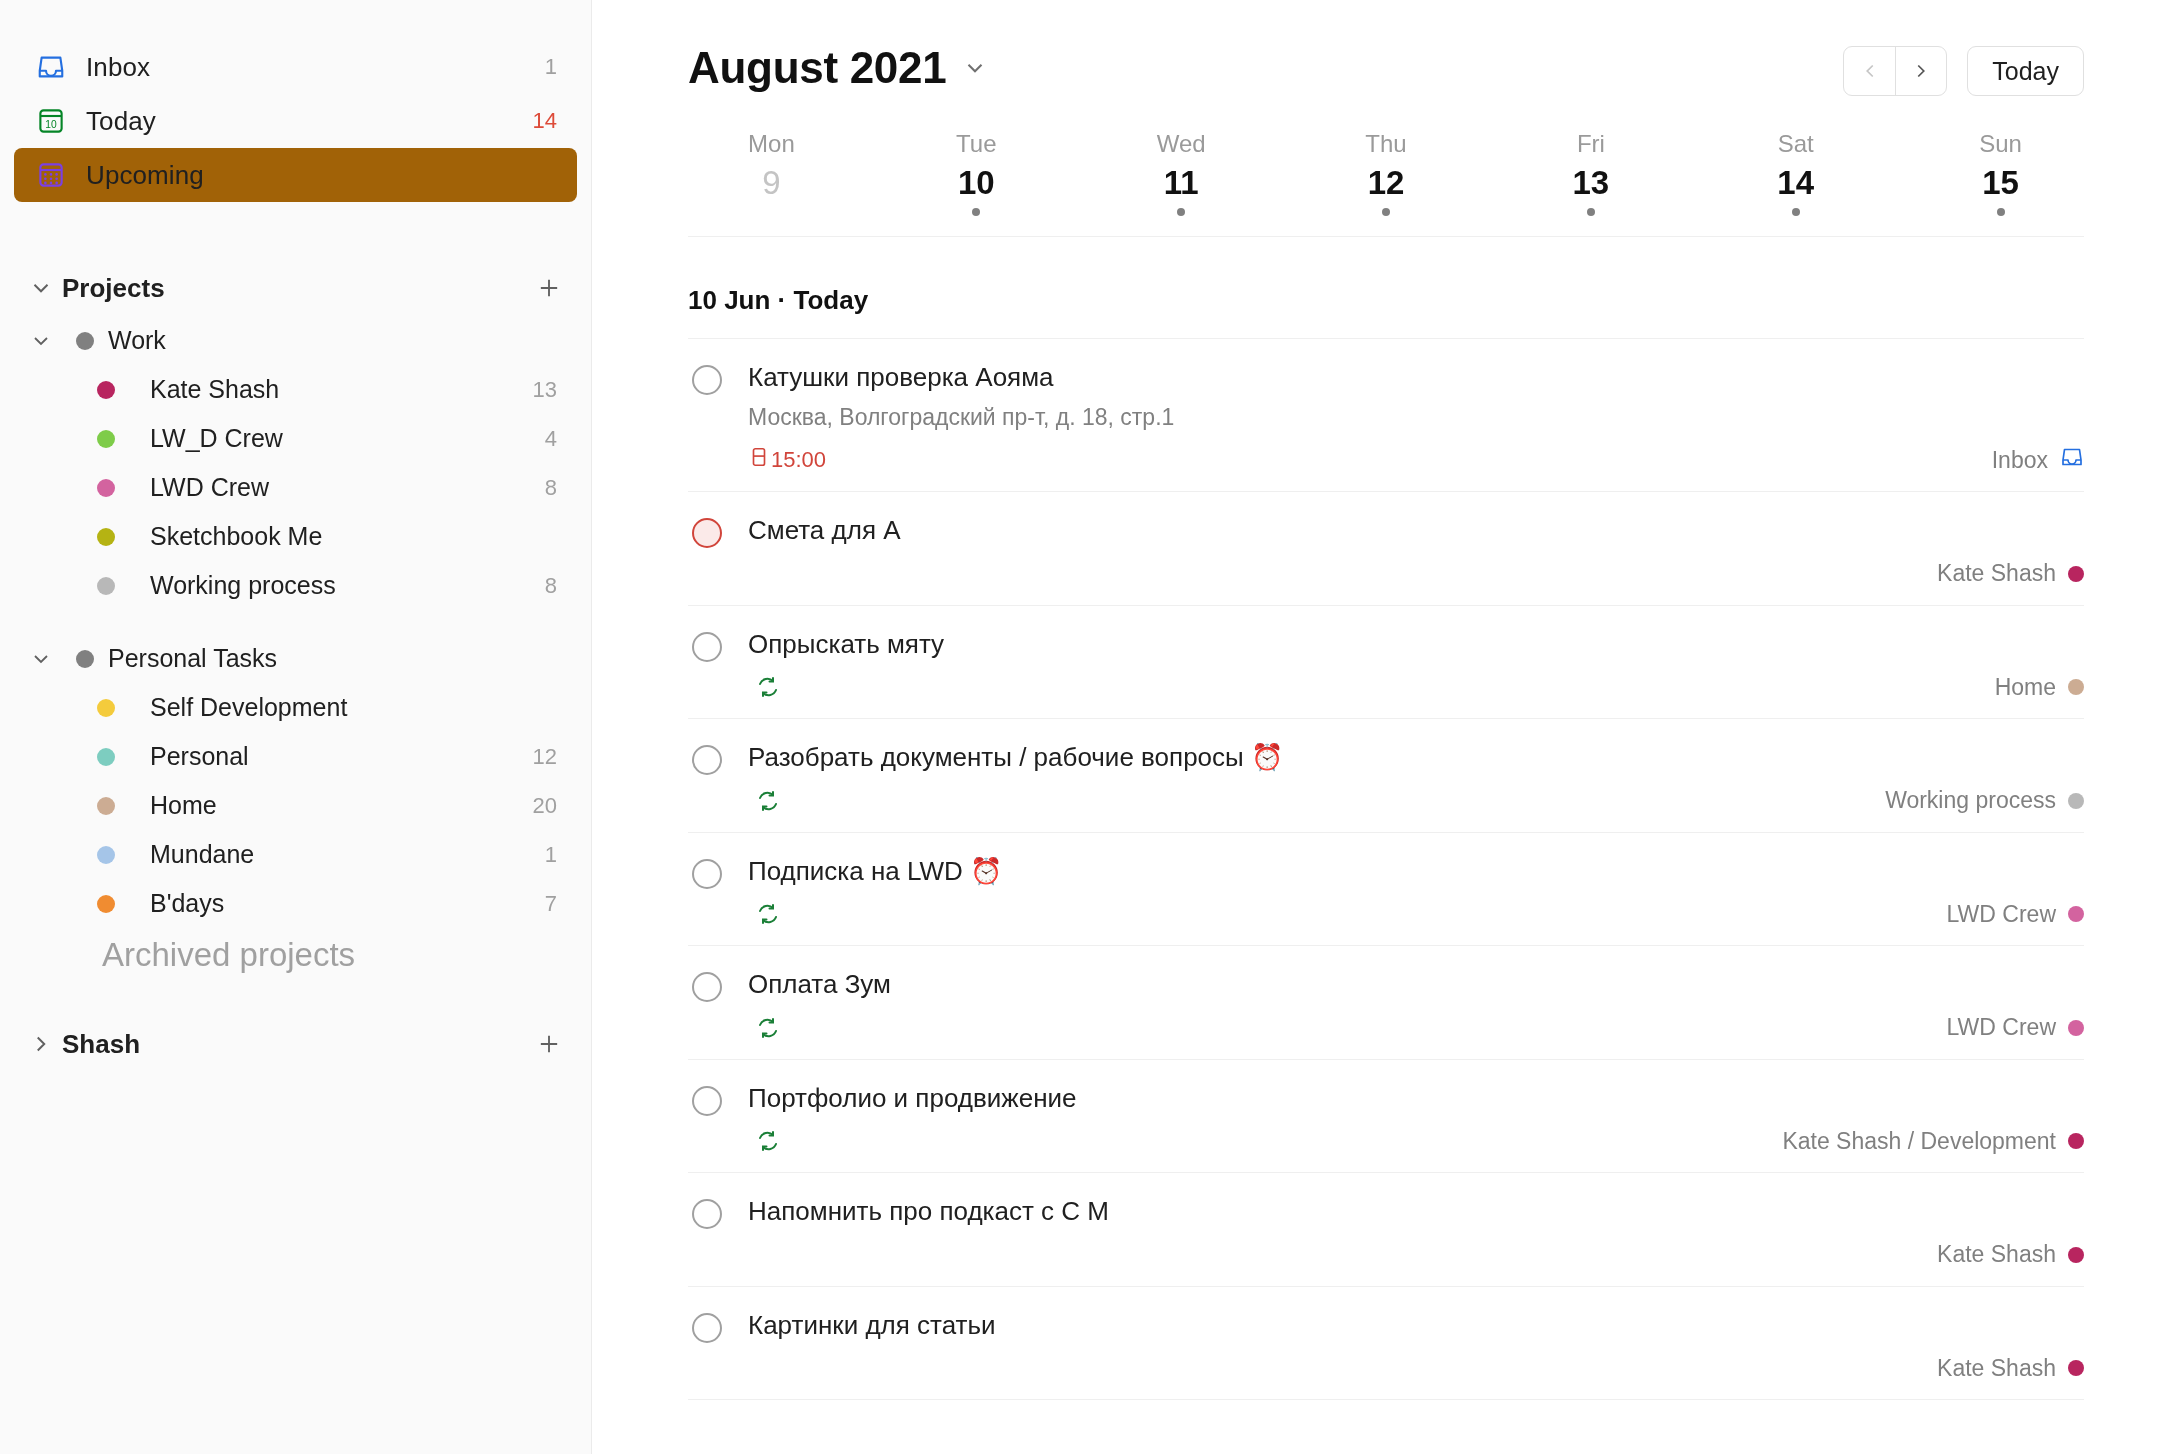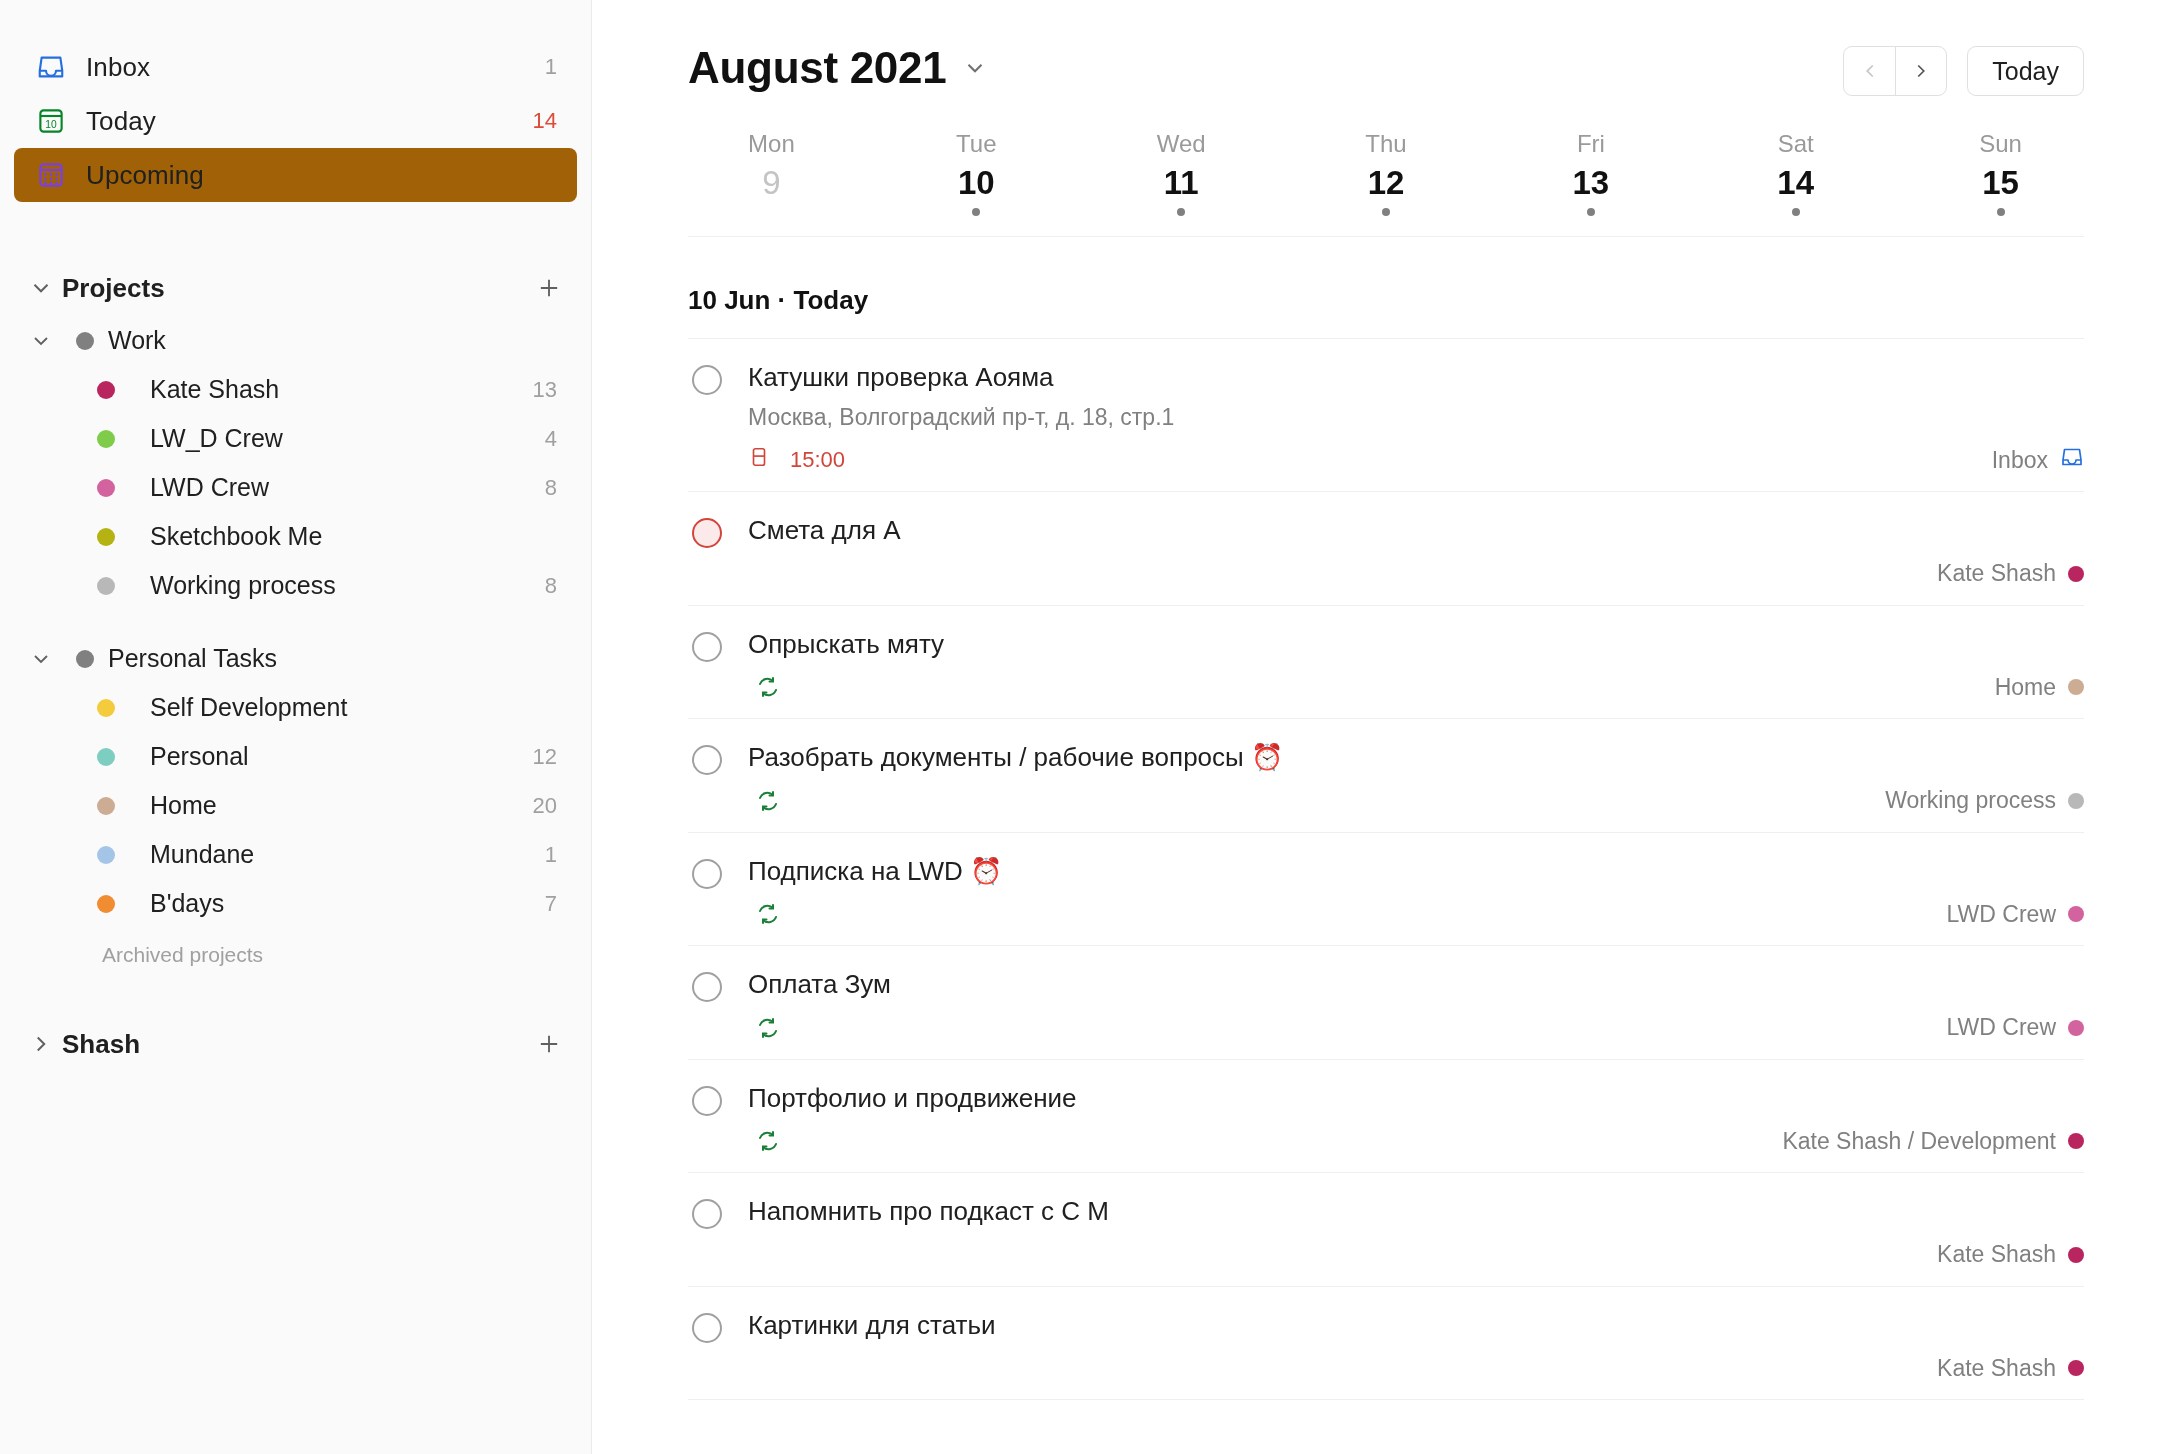--- a/index.html
+++ b/index.html
@@ -76,21 +76,21 @@
   }
   .dot-wrap {
     width: 46px; flex: 0 0 46px;
     display: flex; align-items: center; justify-content: center;
   }
   .dot-wrap.indent { width: 88px; flex: 0 0 88px; }
   .proj-label { font-size: 25px; color: #202020; flex: 1; }
   .proj-count { font-size: 22px; color: #a0a0a0; padding-right: 14px; }
 
   .archived {
-    font-size: 21px; color: #a0a0a0;
+    font-size: 33px; color: #a0a0a0;
     margin: 0 14px; padding: 14px 6px 14px 88px;
     height: 54px; display: flex; align-items: center;
     cursor: pointer;
   }
   .gap-sm { height: 24px; }
   .gap-md { height: 34px; }
   .gap-lg { height: 58px; }
 
   
   .main { flex: 1; height: 1088px; padding: 0 0 0 0; position: relative; }
@@ -170,21 +170,21 @@
   }
   .cb.p1 { border-color: #d1453b; background: #fbeae9; }
   .task-body { flex: 1; min-width: 0; }
   .task-title { font-size: 26px; color: #202020; line-height: 1.25; }
   .task-desc { font-size: 23px; color: #808080; margin-top: 10px; line-height: 1.3; }
   .task-meta {
     display: flex; align-items: center;
     margin-top: 12px; min-height: 30px;
   }
   .due {
-    display: flex; align-items: center; gap: 20px;
+    display: flex; align-items: center; gap: 1px;
     font-size: 22px; color: #d1453b;
   }
   .recur { display: flex; align-items: center; color: #1a7f37; padding-left: 8px; }
   .meta-spacer { flex: 1; }
   .proj-tag {
     display: flex; align-items: center; gap: 12px;
     font-size: 23px; color: #808080; white-space: nowrap;
   }
   .tag-dot { width: 16px; height: 16px; border-radius: 50%; flex: 0 0 16px; }
   .emoji { font-size: 26px; }

